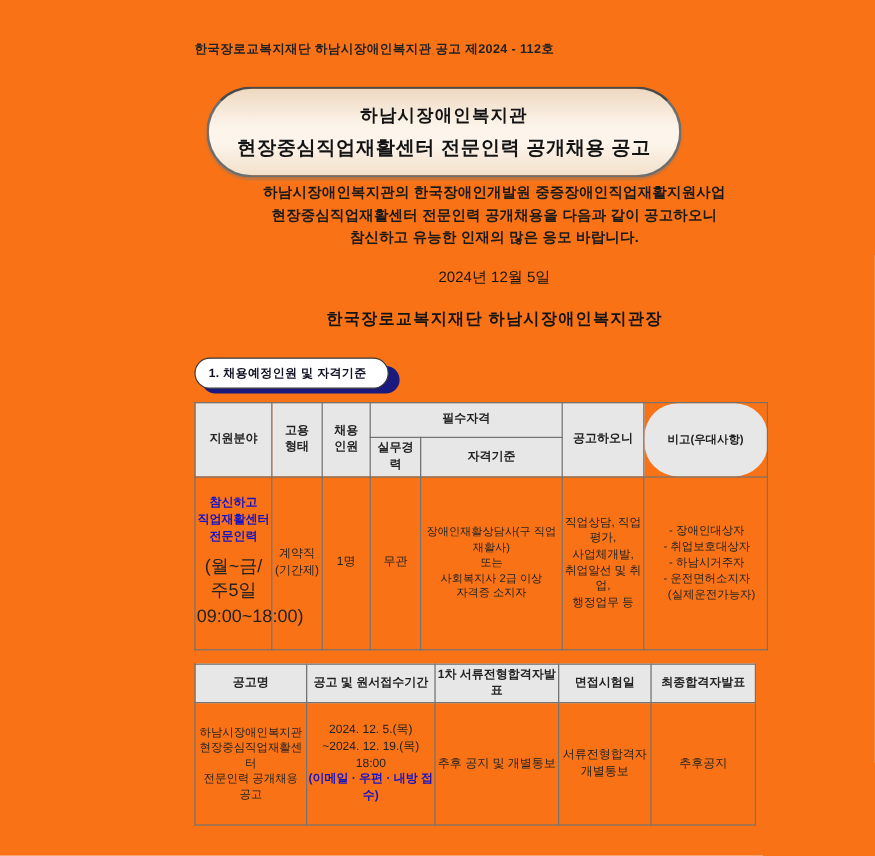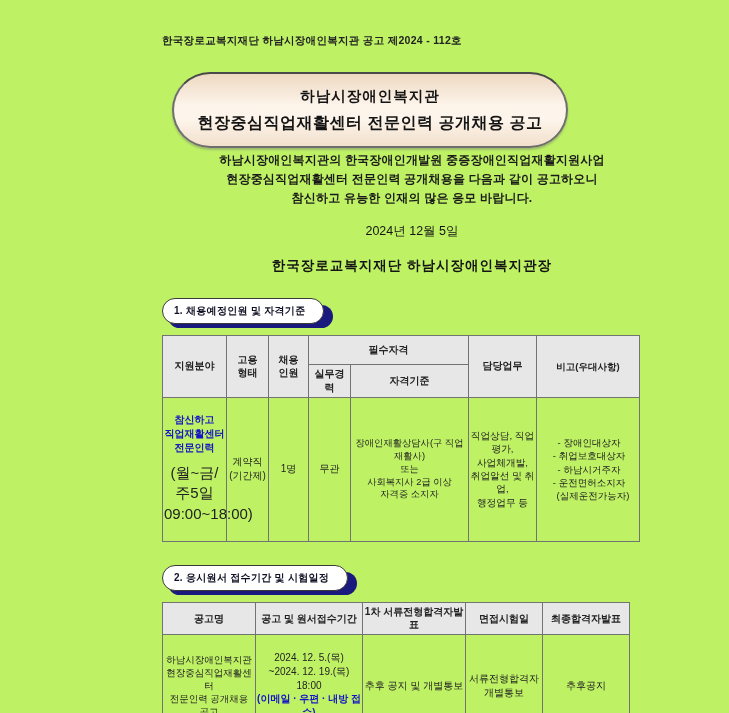--- a/index.html
+++ b/index.html
@@ -3,21 +3,21 @@
 <meta charset="utf-8">
 <style>
   html,body { margin:0; padding:0; background:#ffffff; }
   body {
     width:729px; height:713px;
     font-family:"Liberation Sans","DejaVu Sans",sans-serif;
     color:#1f1f1f;
     position:relative;
     overflow:hidden;
   }
-  .page { position:absolute; left:0; top:0; width:729px; height:713px; background:#bef264; }
+  .page { position:absolute; left:0; top:0; width:729px; height:713px; background:#f97316; }
   .content { position:absolute; left:162px; top:34px; width:500px; }
 
   .doc-number {
     font-size:10.5px; font-weight:bold; letter-spacing:0.3px; color:#222;
   }
 
   .title-box {
     margin:24px 0 0 10px;
     width:392px; height:72px;
     border:2px solid #6e6e6e;
@@ -75,21 +75,21 @@
   }
   thead th { background:#e7e7e7; font-weight:bold; }
   .t1 { width:477px; }
   .t1 thead tr.h1 th { height:24px; }
   .t1 thead tr.h2 th { height:24px; }
   .t1 tbody td { height:100px; }
   .t2 { width:467px; }
   .t2 thead th { height:24px; }
   .t2 tbody td { height:54px; }
 
-  .small-head { font-size:9.5px; }
+  .small-head { font-size:9.5px;border-radius:28px; }
   .blue-bold { color:var(--accent-blue,#1414c8); font-weight:bold; }
   .field-schedule { display:block; margin-top:8px; font-size:15px; color:#222; }
   .cell-qualification { font-size:9.3px; }
   .cell-remarks { text-align:center; padding-left:3px; font-size:9.5px; }
   .cell-duties { font-size:9.7px; }
   .cell-notice-name { font-size:9.5px; }
   .period-method { display:block; color:var(--accent-blue,#1414c8); font-weight:bold; }
 </style>
 </head>
 <body>
@@ -128,21 +128,21 @@
           <col style="width:103px">
       </colgroup>
       <thead>
         <tr class="h1">
           <th rowspan="2">지원분야</th>
           <th rowspan="2">고용
 형태</th>
           <th rowspan="2">채용
 인원</th>
           <th colspan="2">필수자격</th>
-          <th rowspan="2">담당업무</th>
+          <th rowspan="2">공고하오니</th>
           <th rowspan="2" class="small-head">비고(우대사항)</th>
         </tr>
         <tr class="h2">
           <th>실무경력</th>
           <th>자격기준</th>
         </tr>
       </thead>
       <tbody>
         <tr>
           <td>
@@ -166,24 +166,20 @@
 행정업무 등</td>
           <td class="cell-remarks">- 장애인대상자
 - 취업보호대상자
 - 하남시거주자
 - 운전면허소지자
 &nbsp;&nbsp;&nbsp;(실제운전가능자)</td>
         </tr>
       </tbody>
     </table>
 
-    <div class="section-pill">
-      <span class="pill-back"></span>
-      <span class="pill-front">2. 응시원서 접수기간 및 시험일정</span>
-    </div>
 
     <table class="t2">
       <colgroup>
         <col style="width:93px">
           <col style="width:107px">
           <col style="width:103px">
         <col style="width:77px">
           <col style="width:87px">
       </colgroup>
       <thead>

